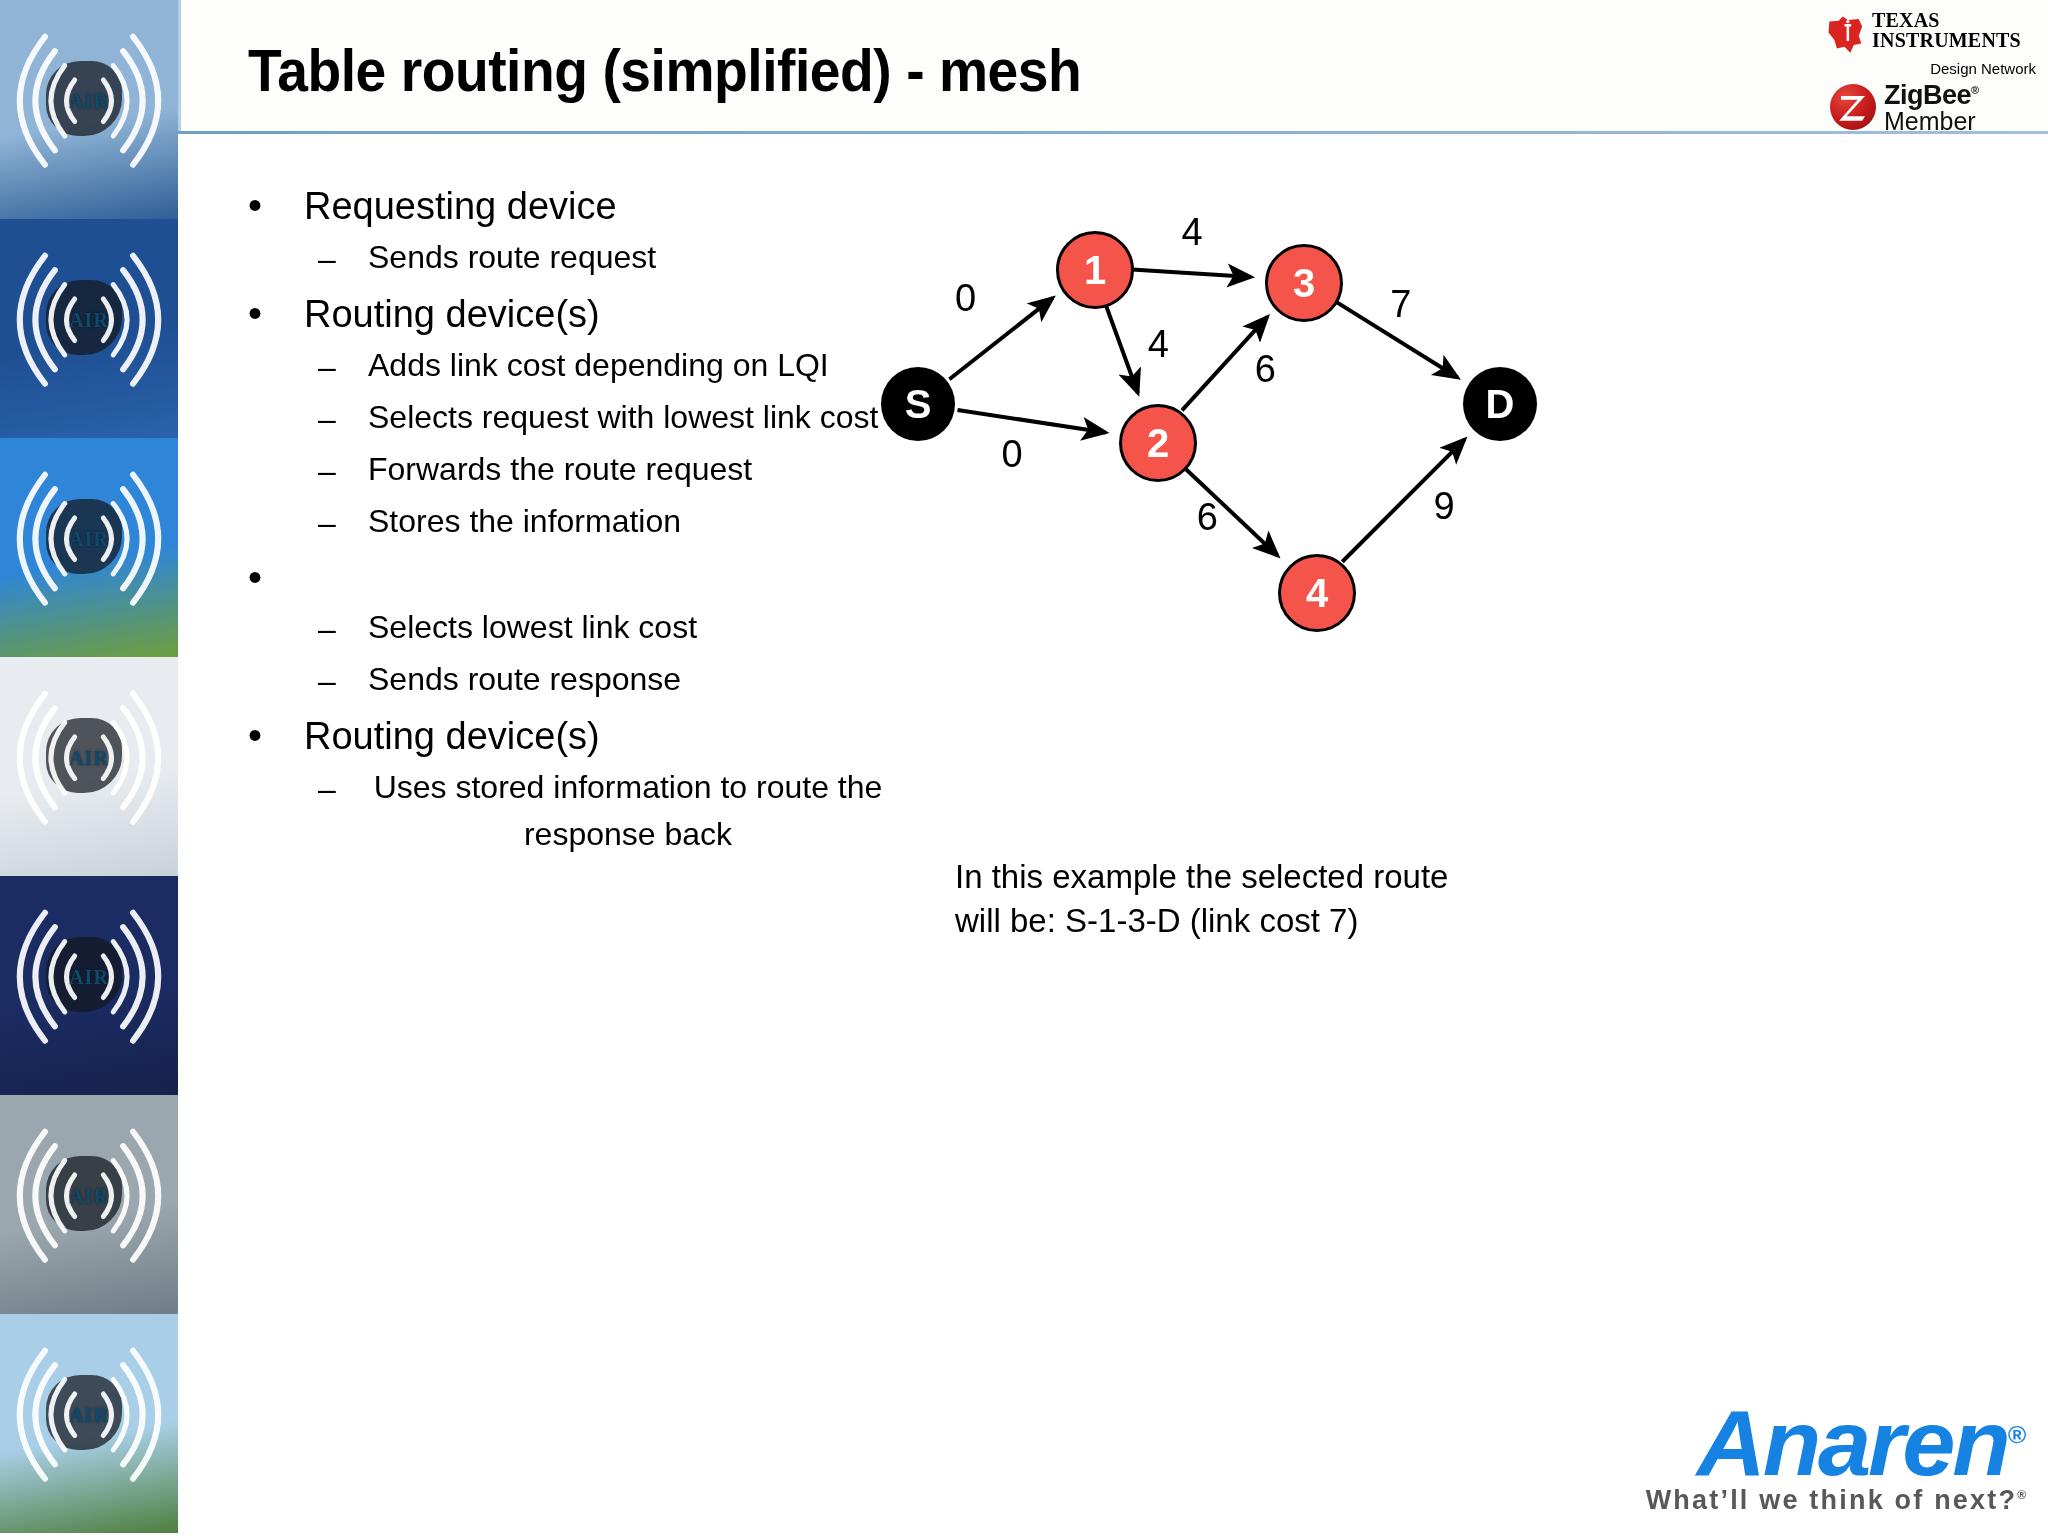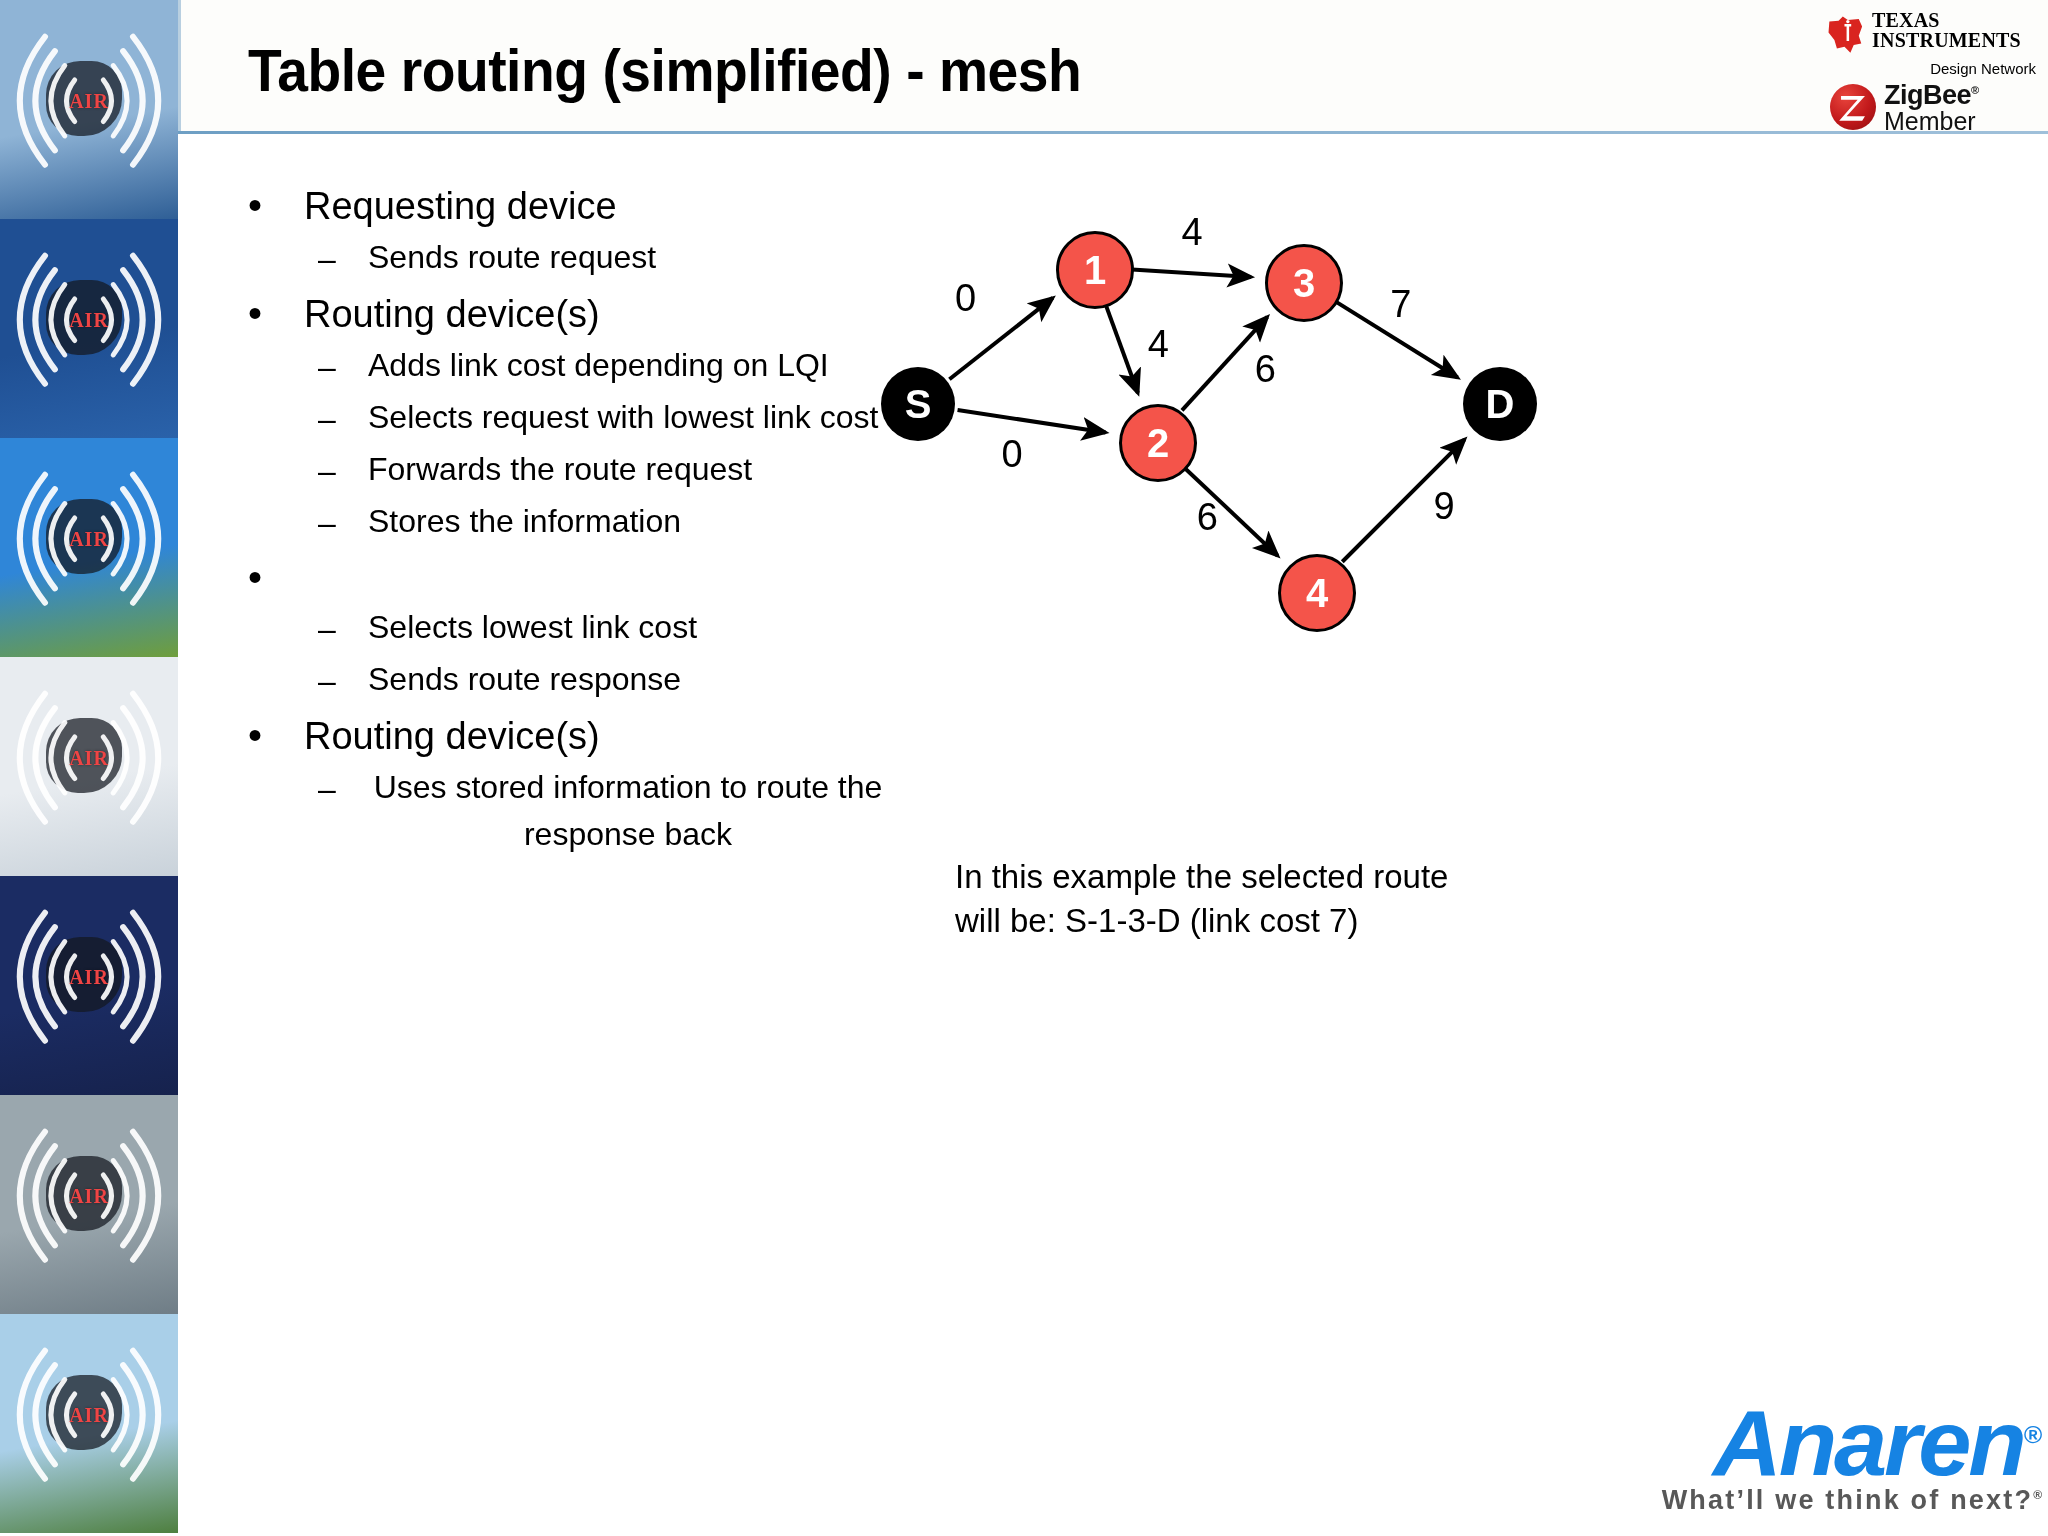--- a/index.html
+++ b/index.html
@@ -16,21 +16,21 @@
   #sidebar{
     position:absolute;left:0;top:0;width:178px;height:1536px;
     display:flex;flex-direction:column;overflow:hidden;
   }
   .strip{position:relative;width:178px;flex:0 0 auto;overflow:hidden;}
   .strip .photo{position:absolute;inset:0;}
   .strip .subject{position:absolute;border-radius:45% 40% 50% 42%;filter:blur(0.4px);}
   .wave{position:absolute;left:0;top:0;width:100%;height:100%;pointer-events:none;}
   .airtxt{
     position:absolute;left:50%;top:50%;transform:translate(-50%,-50%);
-    color:#ef4444;font-family:"Liberation Serif",serif;font-weight:700;
+    color:#0c4a6e;font-family:"Liberation Serif",serif;font-weight:700;
     font-size:20px;letter-spacing:1px;text-shadow:0 0 3px rgba(0,0,0,.45);
   }
 
   
   #header{position:absolute;left:178px;top:0;right:0;height:133px;background:#fdfdfb;}
   #title{
     position:absolute;left:70px;top:36px;
     font-family:"Liberation Sans Narrow","Liberation Sans",sans-serif;
     font-weight:700;font-size:60px;color:#000;letter-spacing:-0.5px;
     transform:scaleX(.92);transform-origin:left center;white-space:nowrap;
@@ -71,21 +71,21 @@
   .node{position:absolute;border-radius:50%;display:flex;align-items:center;
     justify-content:center;color:#fff;font-weight:700;}
   .node.red{background:#f4544a;border:3px solid #000;}
   .node.black{background:#000;}
   .wlabel{position:absolute;font-size:38px;color:#000;font-family:"Liberation Sans",sans-serif;}
 
   #caption{position:absolute;left:955px;top:855px;width:620px;
     font-size:33px;line-height:44px;color:#000;}
 
   
-  #anaren{position:absolute;right:6px;bottom:14px;width:590px;height:135px;}
+  #anaren{position:absolute;right:22px;bottom:14px;width:590px;height:135px;}
   #anaren-name{position:absolute;left:0;top:0;width:590px;text-align:right;
     font-family:"Liberation Sans Narrow","Liberation Sans",sans-serif;
     font-weight:700;font-style:italic;font-size:92px;color:#1683e3;
     letter-spacing:-3px;line-height:96px;transform:scaleX(1.04);transform-origin:right center;}
   #anaren-name sup{font-size:24px;vertical-align:super;letter-spacing:0;}
   #anaren-tag{position:absolute;left:0;top:98px;width:590px;text-align:right;
     font-size:27px;color:#585858;font-weight:700;letter-spacing:2.2px;}
   #anaren-tag sup{font-size:12px;vertical-align:super;letter-spacing:0;}
 </style>
 </head>

